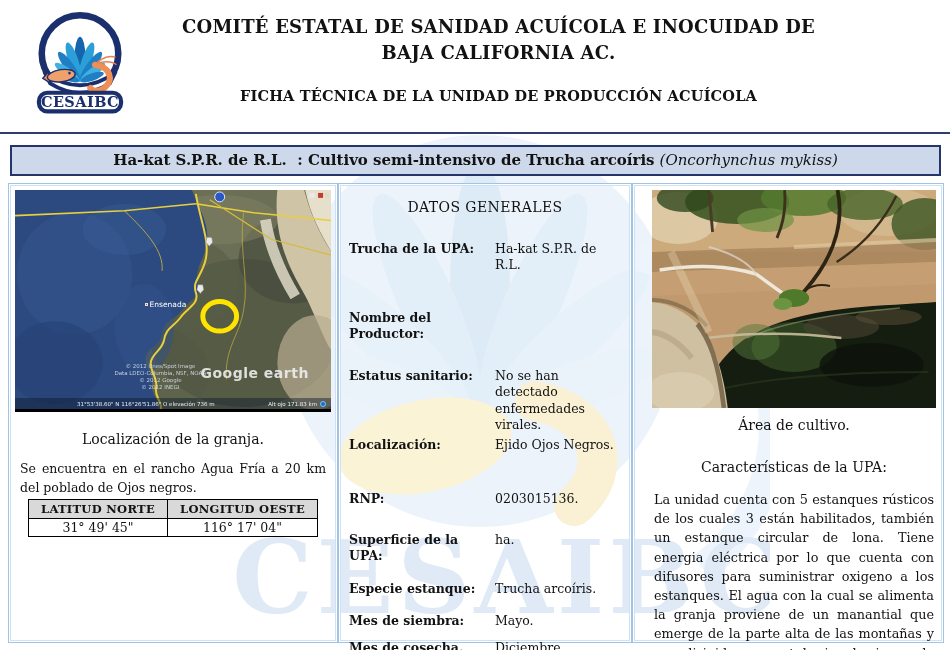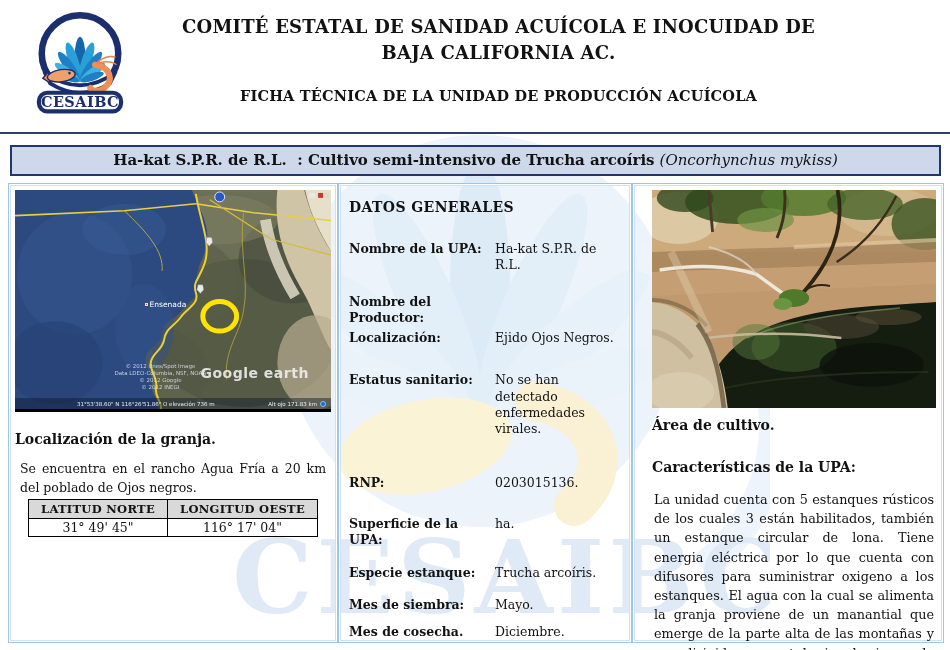--- a/index.html
+++ b/index.html
@@ -42,35 +42,35 @@
   .map-attr { position:absolute; left:18%; top:79%; width:56%; text-align:center;
               font-family:"DejaVu Sans", sans-serif; font-size:5.5px; line-height:1.25; color:#cfd8e6; opacity:.95; }
   .google-logo { position:absolute; right:7%; bottom:13%; font-family:"DejaVu Sans", sans-serif;
                  font-size:14px; font-weight:bold; color:#ededed; letter-spacing:.5px; opacity:.9;margin-left:45px; }
   .map-status { position:absolute; left:0; right:0; bottom:0; height:11px; background:rgba(14,24,44,.45);
                 display:flex; align-items:center; justify-content:space-between; padding:0 5px 0 62px;
                 font-family:"DejaVu Sans", sans-serif; font-size:5.5px; color:#e9eef6; }
   .status-right-group { display:flex; align-items:center; gap:3px; }
   .compass { width:6px; height:6px; border-radius:50%; border:1.5px solid #7fc4f0; background:#1a6ccc; display:inline-block; }
 
-  .cap-bold { font-weight:bold; font-size:14px; }
+  .cap-bold { text-align:center; font-weight:normal; font-size:14px; }
   .left-caption { margin-top:19px; }
   .left-desc { margin:13px 5px 0 5px; font-size:12.5px; text-align:justify; line-height:1.5; }
   .coords-heading { margin-top:31px; font-size:13.5px; letter-spacing:.3px; }
   table.coords { margin:1px auto 0 auto; border-collapse:collapse; }
   table.coords th, table.coords td { border:1.5px solid #000; text-align:center; }
   table.coords th { background:#d9d9d9; font-size:11.5px; padding:2px 12px; letter-spacing:.3px; }
   table.coords td { font-size:12.5px; padding:1px 4px; }
 
   
   .center-heading { margin-top:7px; letter-spacing:.4px; }
   .field-row { display:grid; grid-template-columns:142px 1fr; column-gap:4px;
                font-size:12.5px; line-height:1.3; }
   .field-label { font-weight:bold; }
-  .mt26{margin-top:26px;} .mt20{margin-top:20px;} .mt4{margin-top:4px;}
+  .mt26{margin-top:26px;} .mt20{margin-top:36px;} .mt4{margin-top:4px;}
   .mt38{margin-top:38px;} .mt24{margin-top:24px;} .mt17{margin-top:17px;}
   .mt9{margin-top:16px;} .mt10{margin-top:10px;}
 
   
   .photo-wrap { width:100%; height:218px; overflow:hidden; }
   .photo-wrap svg { display:block; width:100%; height:100%; }
   .right-caption { margin-top:9px; }
   .right-heading { margin-top:26px; }
   .right-desc { margin:15px 2px 0 2px; font-size:12.8px; text-align:justify; line-height:1.5; }
 
@@ -218,33 +218,33 @@
           <td>116° 17' 04"</td>
         </tr>
       </tbody>
         </table>
     </section>
 
     <section class="box box-center">
       <h3 class="cap-bold center-heading">DATOS GENERALES</h3>
 
       <div class="field-row mt26">
-        <span class="field-label">Nombre de la UPA:</span>
+        <span class="field-label">Trucha de la UPA:</span>
         <span class="field-value">Ha-kat S.P.R. de R.L.</span>
       </div>
       <div class="field-row mt20">
         <span class="field-label">Nombre del Productor:</span>
+      </div>
+      <div class="field-row mt26">
+        <span class="field-label">Estatus sanitario:</span>
+        <span class="field-value">No se han detectado enfermedades virales.</span>
       </div>
       <div class="field-row mt4">
         <span class="field-label">Localización:</span>
         <span class="field-value">Ejido Ojos Negros.</span>
-      </div>
-      <div class="field-row mt26">
-        <span class="field-label">Estatus sanitario:</span>
-        <span class="field-value">No se han detectado enfermedades virales.</span>
       </div>
       <div class="field-row mt38">
         <span class="field-label">RNP:</span>
         <span class="field-value">0203015136.</span>
       </div>
       <div class="field-row mt24">
         <span class="field-label">Superficie de la UPA:</span>
         <span class="field-value">ha.</span>
       </div>
       <div class="field-row mt17">

